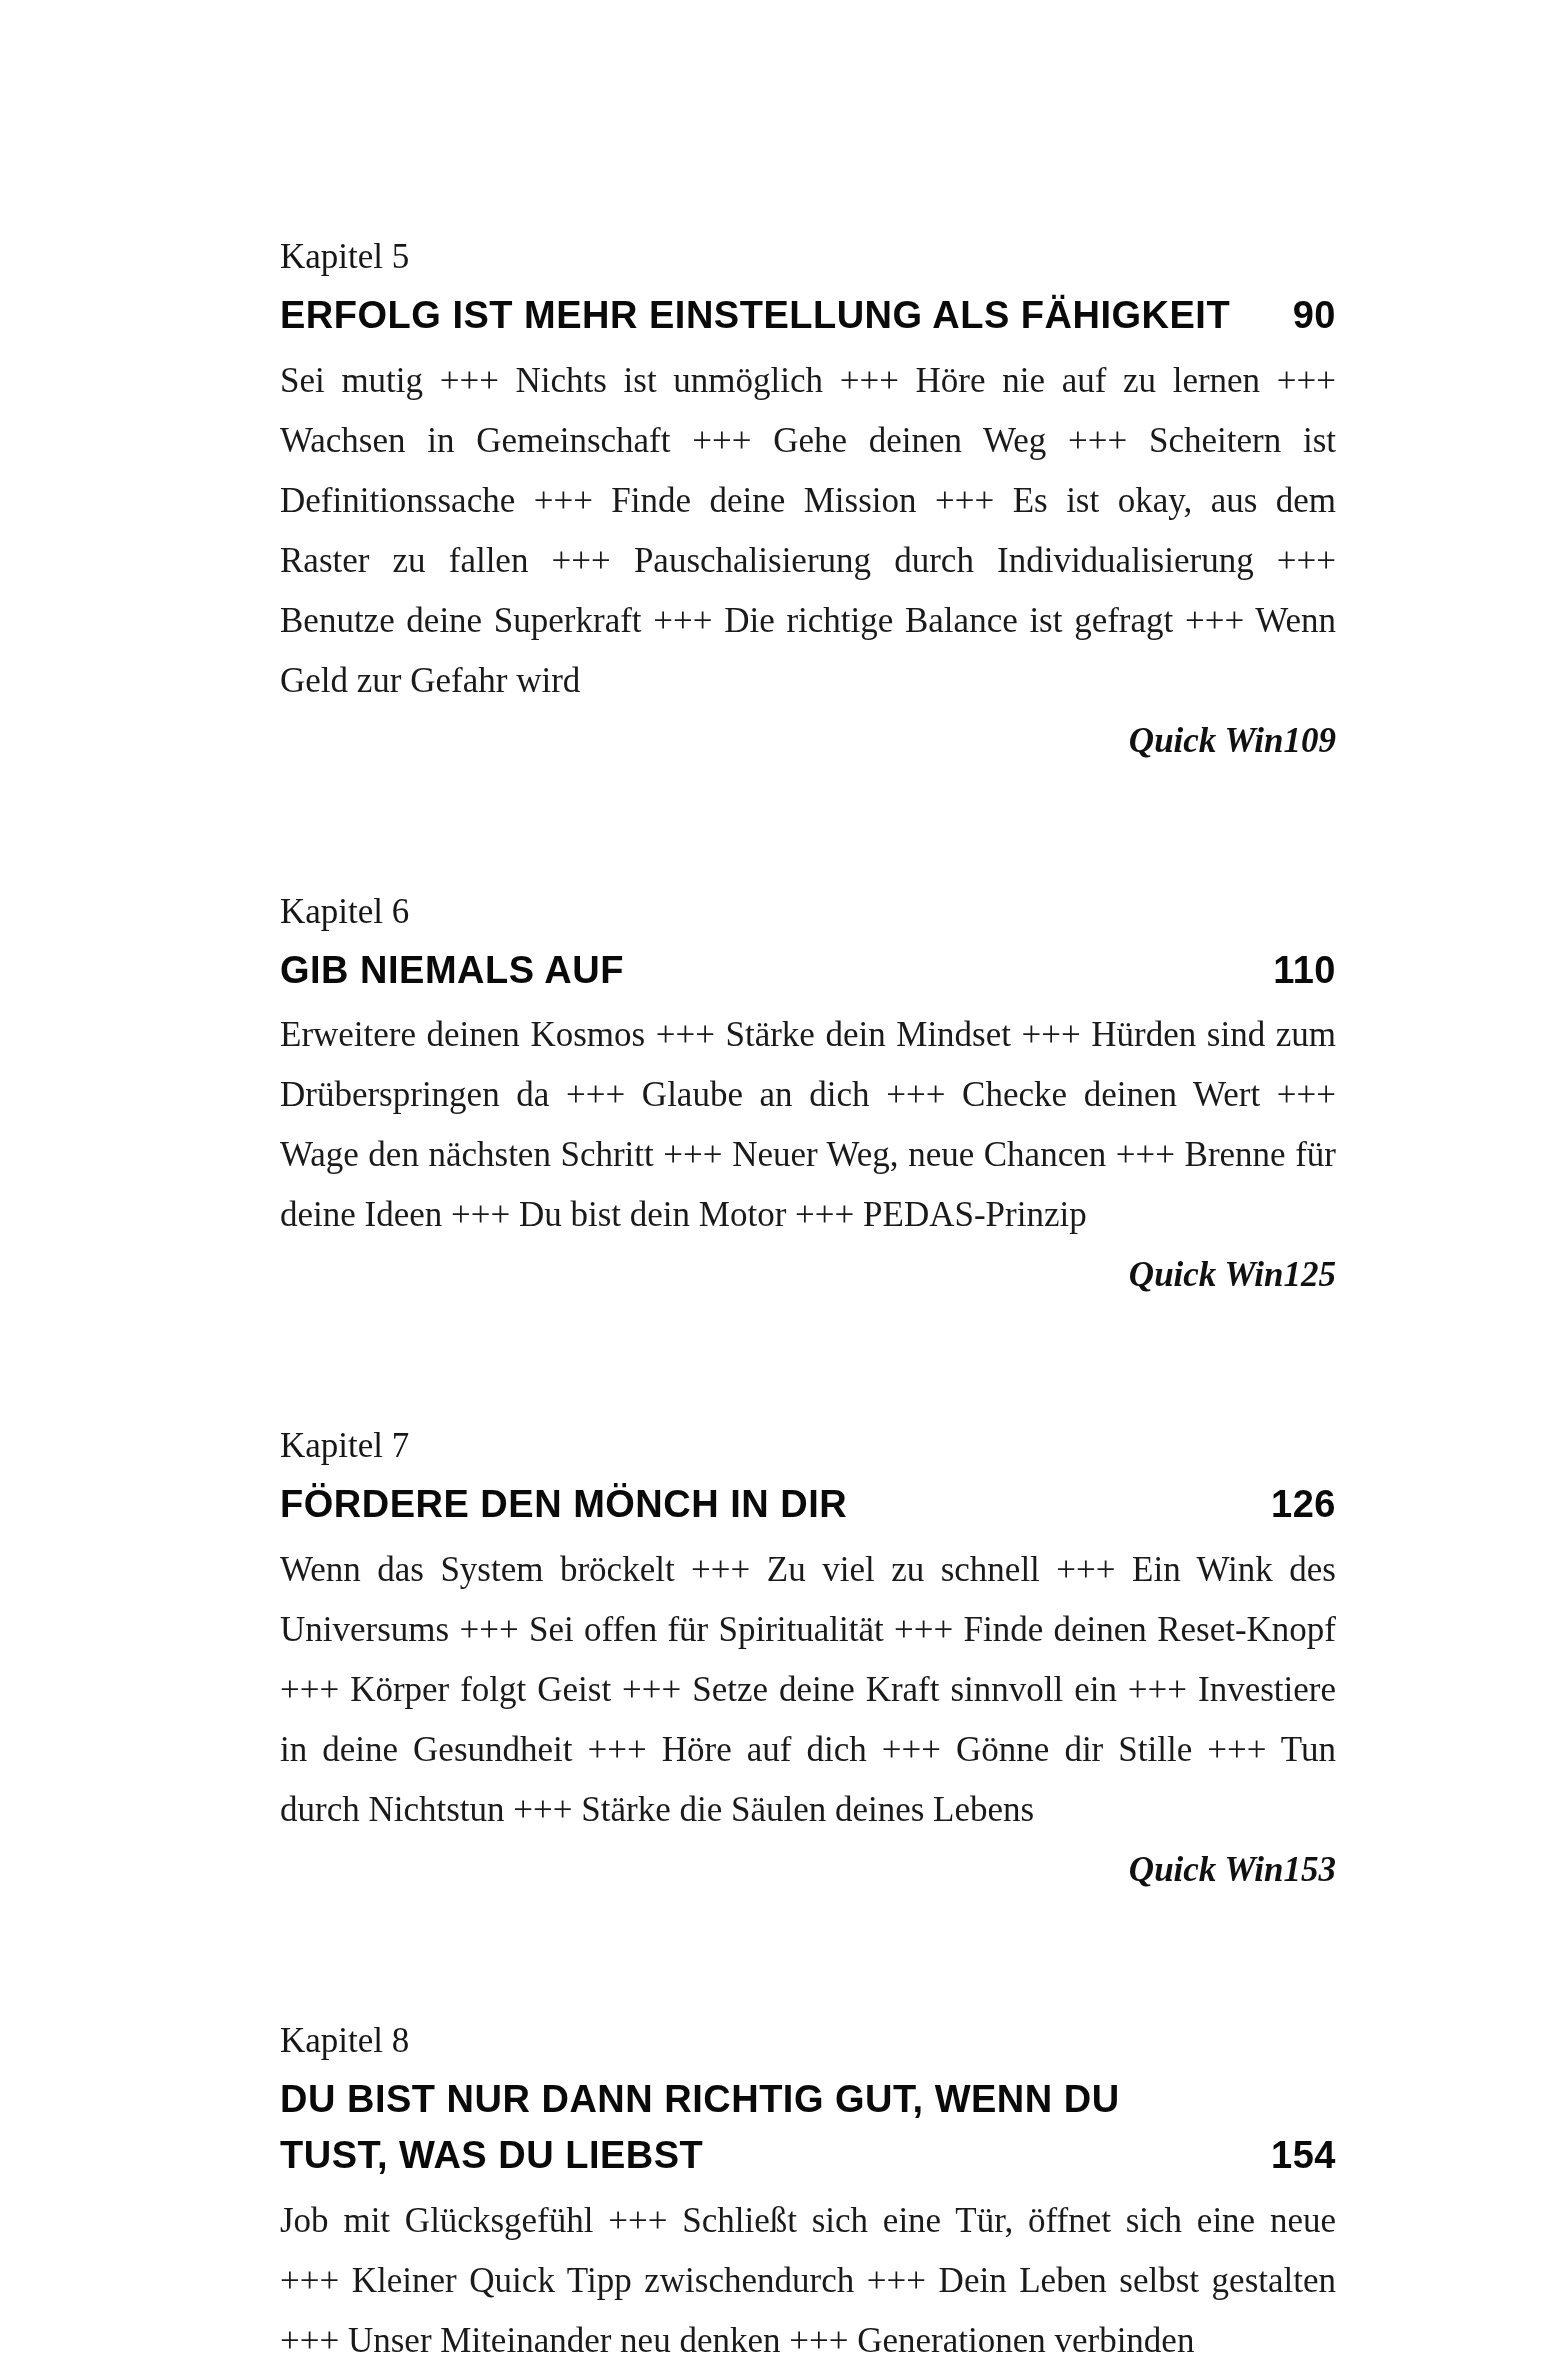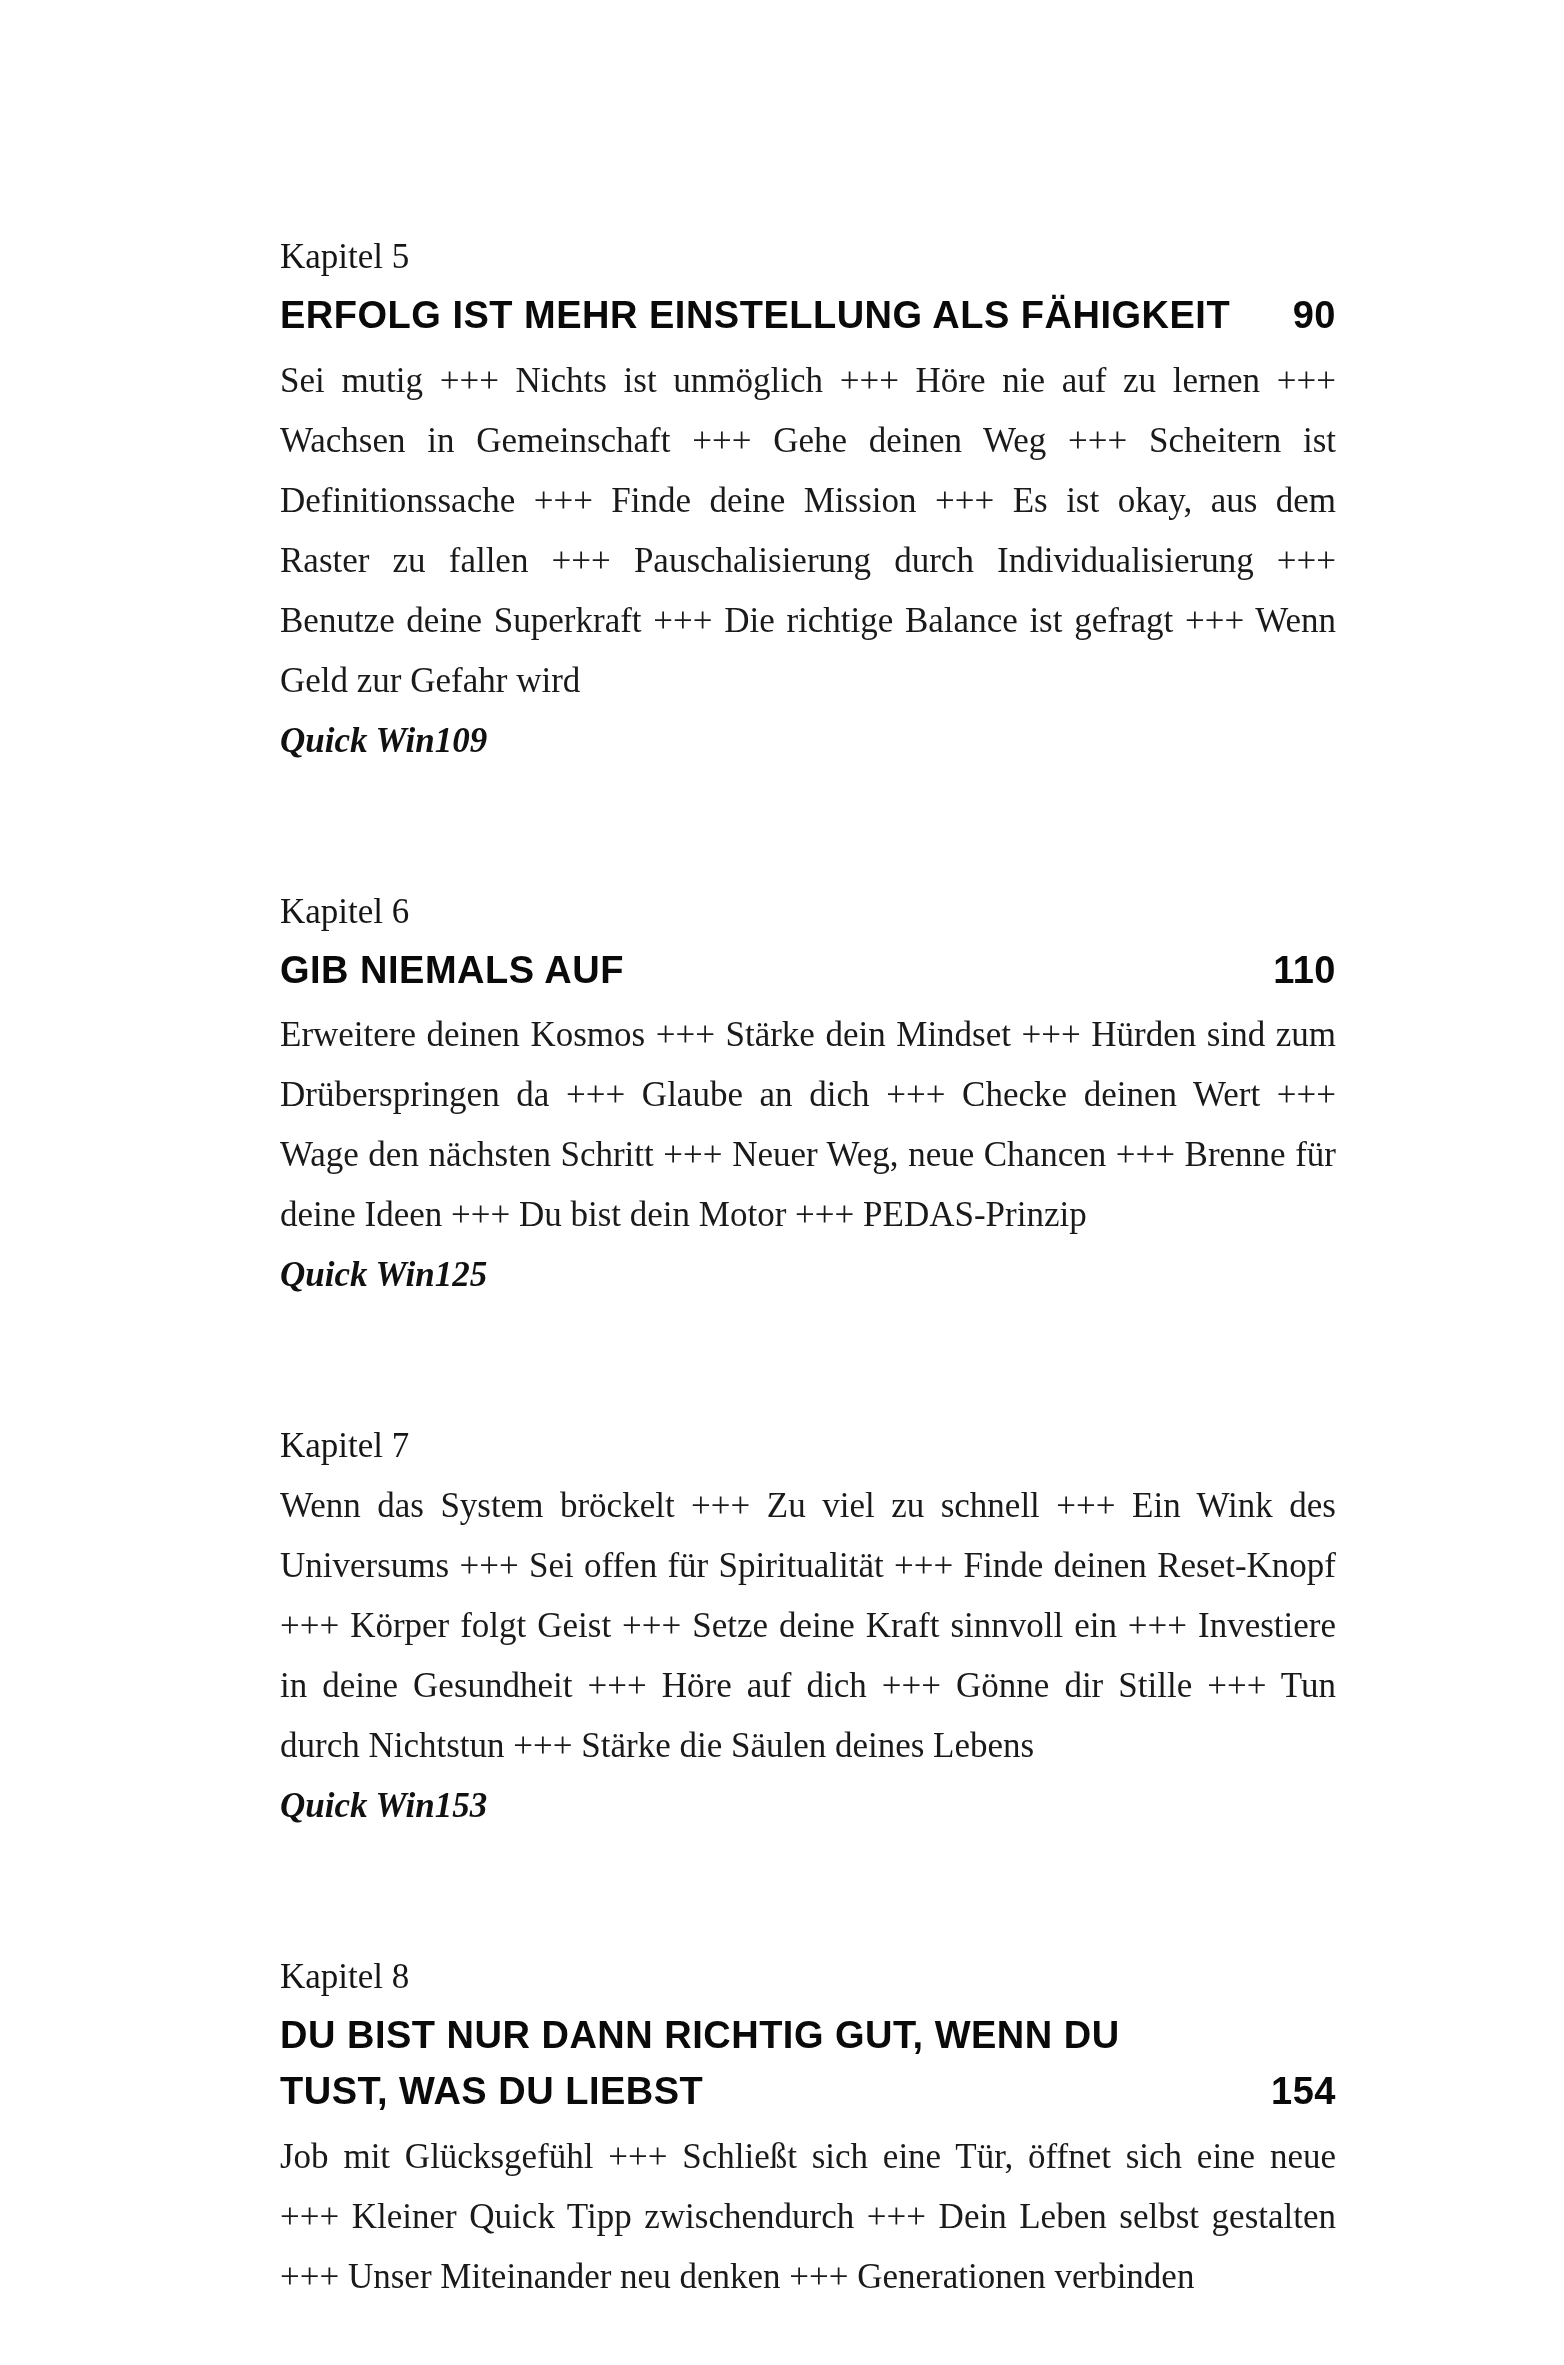--- a/index.html
+++ b/index.html
@@ -52,21 +52,21 @@
 
   .desc {
     font-size: 35px;
     line-height: 60px;
     text-align: justify;
     color: #1a1a1a;
   }
 
   .qw-row {
     display: flex;
-    justify-content: flex-start;
+    justify-content: flex-end;
     align-items: baseline;
     font-weight: 700;
     font-style: italic;
     font-size: 35px;
     line-height: 60px;
     color: #111111;
   }
 </style>
 </head>
 <body>
@@ -94,20 +94,24 @@
     </div>
     <p class="desc">Erweitere deinen Kosmos +++ Stärke dein Mindset +++ Hürden sind zum Drüberspringen da +++ Glaube an dich +++ Checke deinen Wert +++ Wage den nächsten Schritt +++ Neuer Weg, neue Chancen +++ Brenne für deine Ideen +++ Du bist dein Motor +++ PEDAS-Prinzip</p>
     <div class="qw-row">
       <span>Quick Win</span>
       <span>125</span>
     </div>
   </section>
 
   <section class="chapter">
     <div class="kapitel">Kapitel 7</div>
+    <div class="title-row">
+      <h2 class="title">FÖRDERE DEN MÖNCH IN DIR</h2>
+      <span class="page-num">126</span>
+    </div>
     <p class="desc">Wenn das System bröckelt +++ Zu viel zu schnell +++ Ein Wink des Universums +++ Sei offen für Spiritualität +++ Finde deinen Reset-Knopf +++ Körper folgt Geist +++ Setze deine Kraft sinnvoll ein +++ Investiere in deine Gesundheit +++ Höre auf dich +++ Gönne dir Stille +++ Tun durch Nichtstun +++ Stärke die Säulen deines Lebens</p>
     <div class="qw-row">
       <span>Quick Win</span>
       <span>153</span>
     </div>
   </section>
 
   <section class="chapter">
     <div class="kapitel">Kapitel 8</div>
     <div class="title-row">

